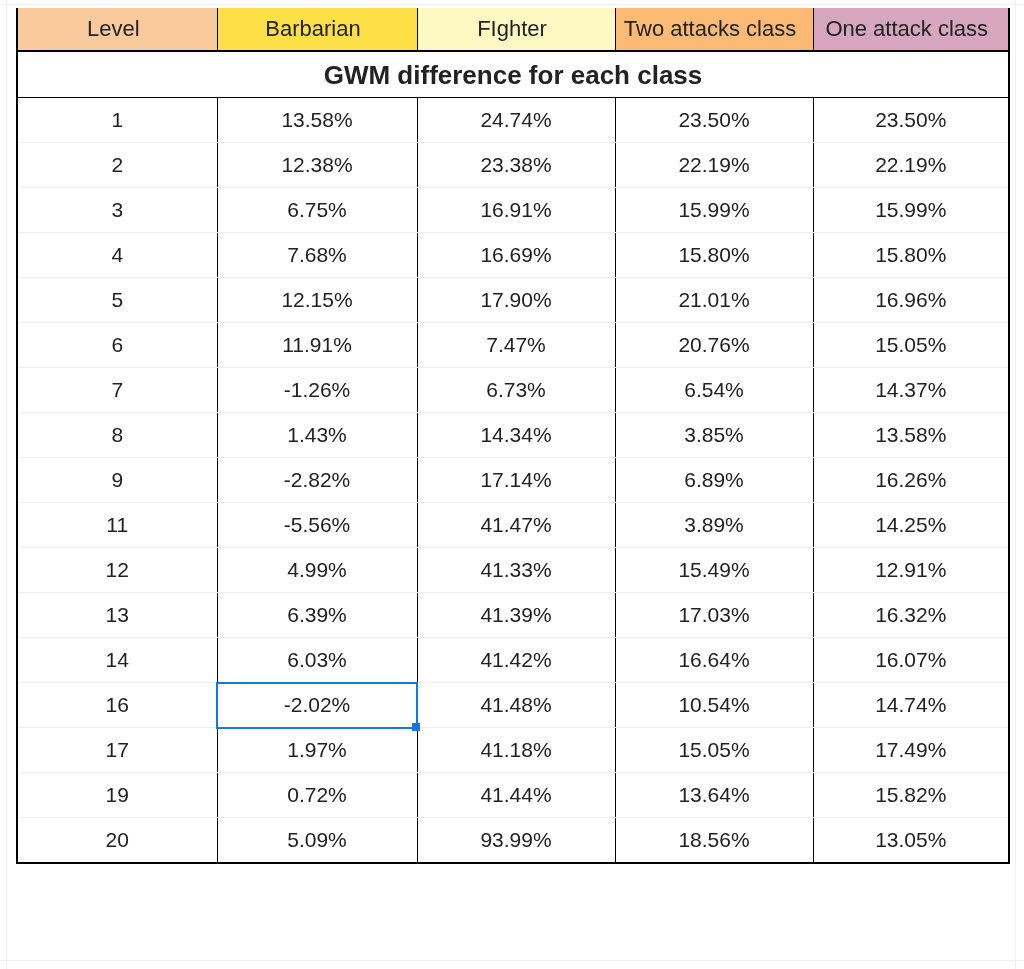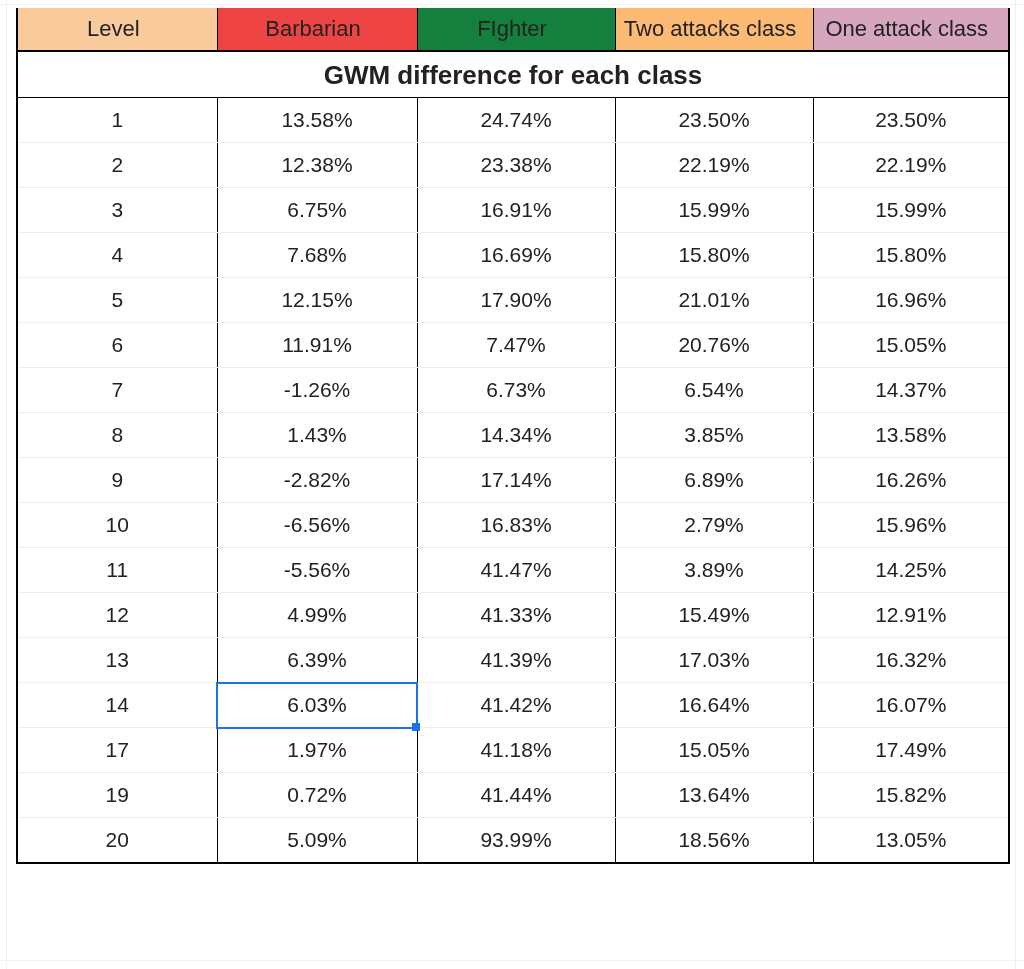--- a/index.html
+++ b/index.html
@@ -74,22 +74,22 @@
     font-size: 22px;
     text-align: center;
     padding: 8px 8px 8px 0;
     border-bottom: 1px solid #000;
     border-left: 1px solid #000;
   }
   thead th.first { border-left: 2px solid #000; }
   thead th.last  { border-right: 2px solid #000; margin-left: 24px; }
 
   th.hdr-level   { background: #f9cb9c; }
-  th.hdr-barb    { background: #ef4444; }
-  th.hdr-fighter { background: #15803d; margin-top: 48px; }
+  th.hdr-barb    { background: #fde047; }
+  th.hdr-fighter { background: #fef9c3; margin-top: 48px; }
   th.hdr-two     { background: #fdba74; }
   th.hdr-one     { background: #d5a6bd; }
 
   tbody td {
     text-align: center;
     font-size: 21px;
     padding: 10px 0 10px 0;
     border-left: 1px solid #000;
     border-bottom: 1px solid #eeeeee;
   }
@@ -208,27 +208,20 @@
             <td class="last">13.58%</td>
           </tr>
           <tr>
             <td class="first">9</td>
             <td>-2.82%</td>
             <td>17.14%</td>
             <td>6.89%</td>
             <td class="last">16.26%</td>
           </tr>
           <tr>
-            <td class="first">10</td>
-            <td>-6.56%</td>
-            <td>16.83%</td>
-            <td>2.79%</td>
-            <td class="last">15.96%</td>
-          </tr>
-          <tr>
             <td class="first">11</td>
             <td>-5.56%</td>
             <td>41.47%</td>
             <td>3.89%</td>
             <td class="last">14.25%</td>
           </tr>
           <tr>
             <td class="first">12</td>
             <td>4.99%</td>
             <td>41.33%</td>
@@ -241,20 +234,27 @@
             <td>41.39%</td>
             <td>17.03%</td>
             <td class="last">16.32%</td>
           </tr>
           <tr>
             <td class="first">14</td>
             <td>6.03%</td>
             <td>41.42%</td>
             <td>16.64%</td>
             <td class="last">16.07%</td>
+          </tr>
+          <tr>
+            <td class="first">16</td>
+            <td>-2.02%</td>
+            <td>41.48%</td>
+            <td>10.54%</td>
+            <td class="last">14.74%</td>
           </tr>
           <tr>
             <td class="first">17</td>
             <td>1.97%</td>
             <td>41.18%</td>
             <td>15.05%</td>
             <td class="last">17.49%</td>
           </tr>
           <tr>
             <td class="first">19</td>

